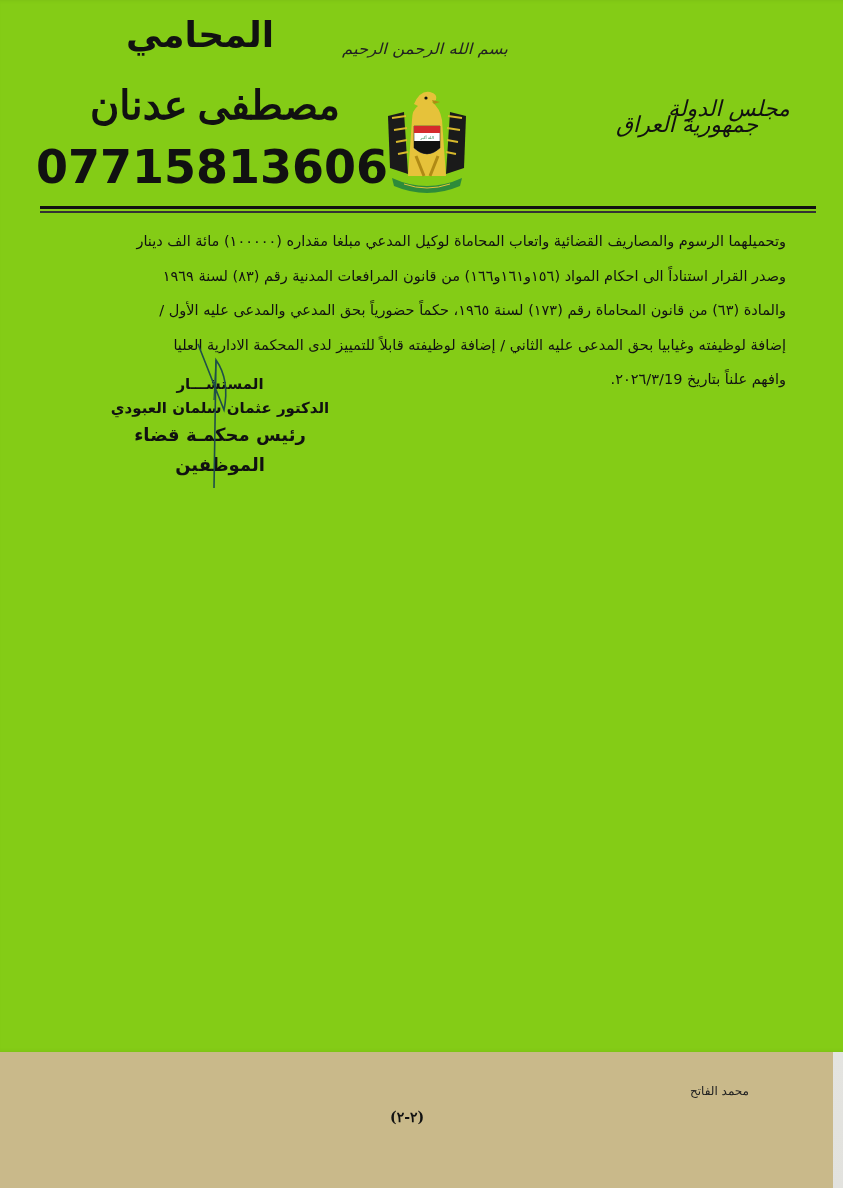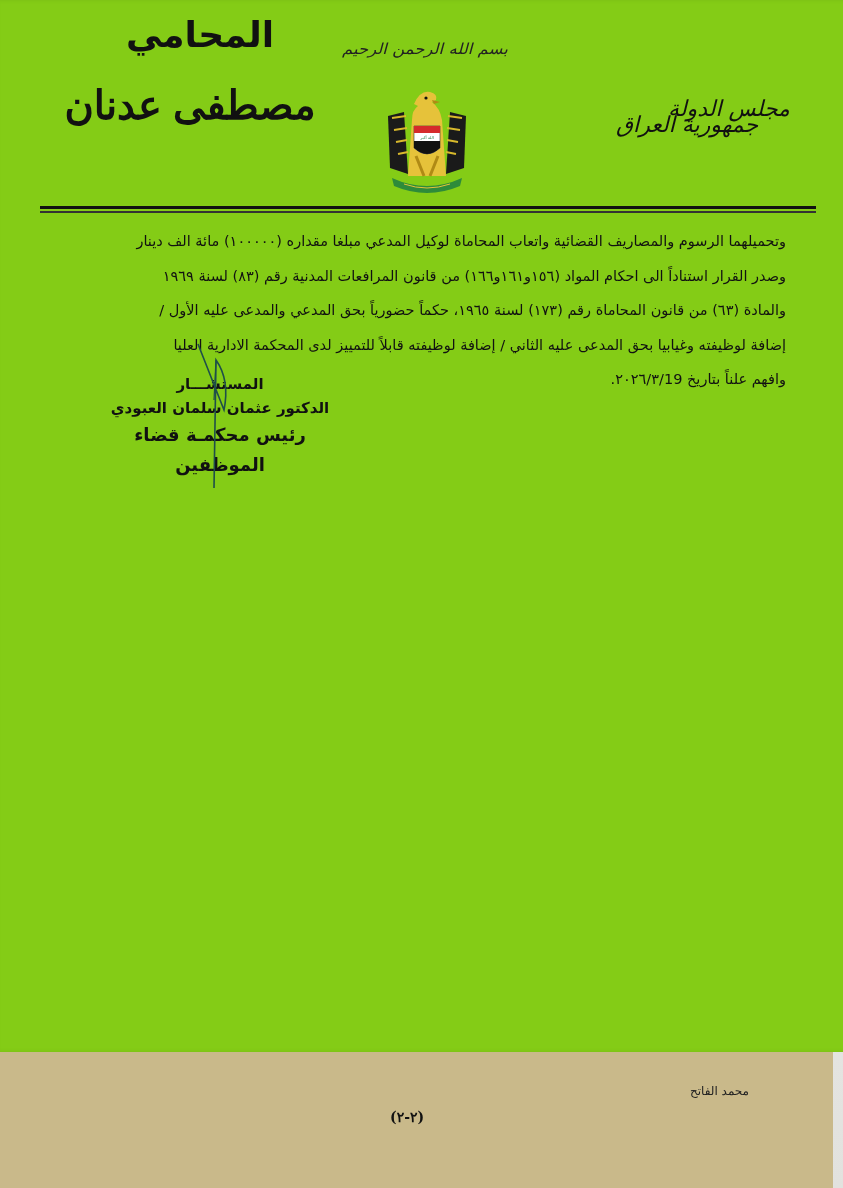--- a/index.html
+++ b/index.html
@@ -21,22 +21,22 @@
     background: linear-gradient(180deg,#b9a874 0%,#d8d4c8 25%,#e9e9e6 60%,#e2e2de 100%);
   }
   .abs { position: absolute; }
   
   .lawyer-title {
     left: 120px; top: 14px; width: 160px; text-align: center;
     font-family: "DejaVu Sans", sans-serif; font-weight: bold;
     font-size: 36px; color: #111; direction: rtl;
   }
   .lawyer-name {
-    left: 40px; top: 82px; width: 300px; text-align: center;
-    font-family: Liberation Sans, sans-serif; font-weight: bold;
+    left: 40px; top: 82px; width: 300px; 
+    font-family: Liberation Serif, serif; font-weight: bold;
     font-size: 40px; color: #111; direction: rtl;
   }
   .lawyer-phone {
     left: 36px; top: 140px; width: 310px; text-align: center;
     font-family: "DejaVu Sans", sans-serif; font-weight: bold;
     font-size: 46px; color: #111; direction: ltr; letter-spacing: 0px;
   }
   .basmala {
     left: 320px; top: 40px; width: 210px; text-align: center;
     font-family: "DejaVu Serif", serif; font-size: 15px; color: #222;
@@ -91,20 +91,21 @@
 </style>
 </head>
 <body>
 
 <div class="corner-strip"></div>
 
 <div class="page">
 
   <div class="abs lawyer-title">المحامي</div>
   <div class="abs lawyer-name">مصطفى عدنان</div>
+  <div class="abs lawyer-phone">07715813606</div>
 
   <div class="abs basmala">بسم الله الرحمن الرحيم</div>
 
   <div class="abs emblem">
     <svg viewBox="0 0 86 110" width="86" height="110">
 
       <path d="M4 30 L20 26 L24 88 L6 82 Z" fill="#1a1a1a"></path>
       <path d="M82 30 L66 26 L62 88 L80 82 Z" fill="#1a1a1a"></path>
       <path d="M8 32 L22 30 M10 44 L23 42 M12 56 L23 54 M14 68 L24 66" stroke="#d8b92c" stroke-width="2"></path>
       <path d="M78 32 L64 30 M76 44 L63 42 M74 56 L63 54 M72 68 L62 66" stroke="#d8b92c" stroke-width="2"></path>

